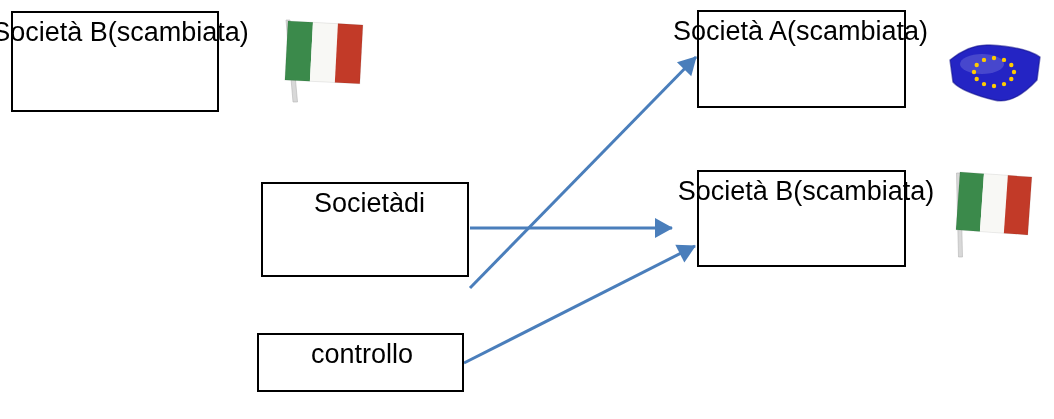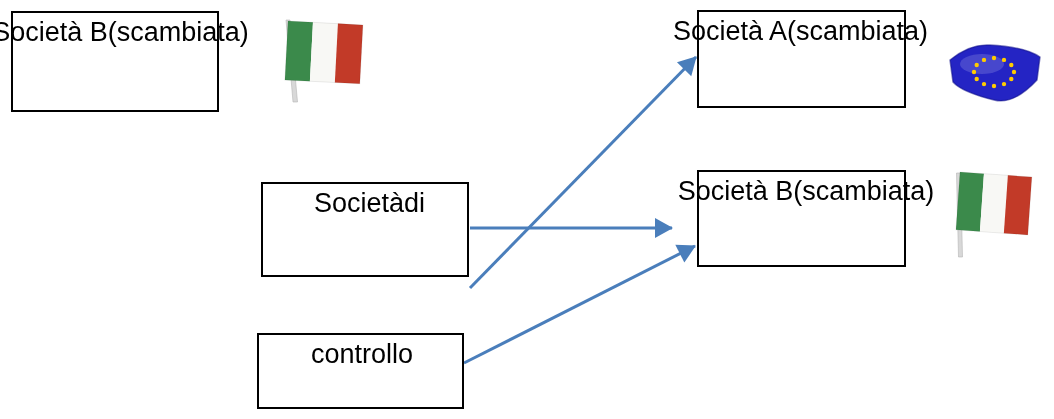--- a/index.html
+++ b/index.html
@@ -20,21 +20,21 @@
     font-size: 27px;
     line-height: 39px;
     display: flex;
     justify-content: center;
     white-space: nowrap;
   }
   .box-b-left    { left: 11px;  top: 11px;  width: 208px; height: 101px; padding: 0 10px 0 21px; }
   .box-a         { left: 697px; top: 10px;  width: 209px; height: 98px;  padding: 0 10px 0 8px; }
   .box-b-right   { left: 697px; top: 170px; width: 209px; height: 97px;  padding: 0 10px 0 19px; }
   .box-capitali  { left: 261px; top: 182px; width: 208px; height: 95px;  padding: 0 11px 11px 20px; }
-  .box-controllo { left: 257px; top: 333px; width: 207px; height: 76px;  padding: 0 10px 0 13px; }
+  .box-controllo { left: 257px; top: 333px; width: 207px; height: 59px;  padding: 0 10px 0 13px; }
   .jrow { display: flex; justify-content: space-between; }
   svg.overlay { position: absolute; left: 0; top: 0; pointer-events: none; }
   .flag { position: absolute; }
   .flag-italy-top   { left: 281px; top: 14px; }
   .flag-eu          { left: 948px; top: 42px; }
   .flag-italy-right { left: 949px; top: 169px; }
 </style>
 </head>
 <body>
 

